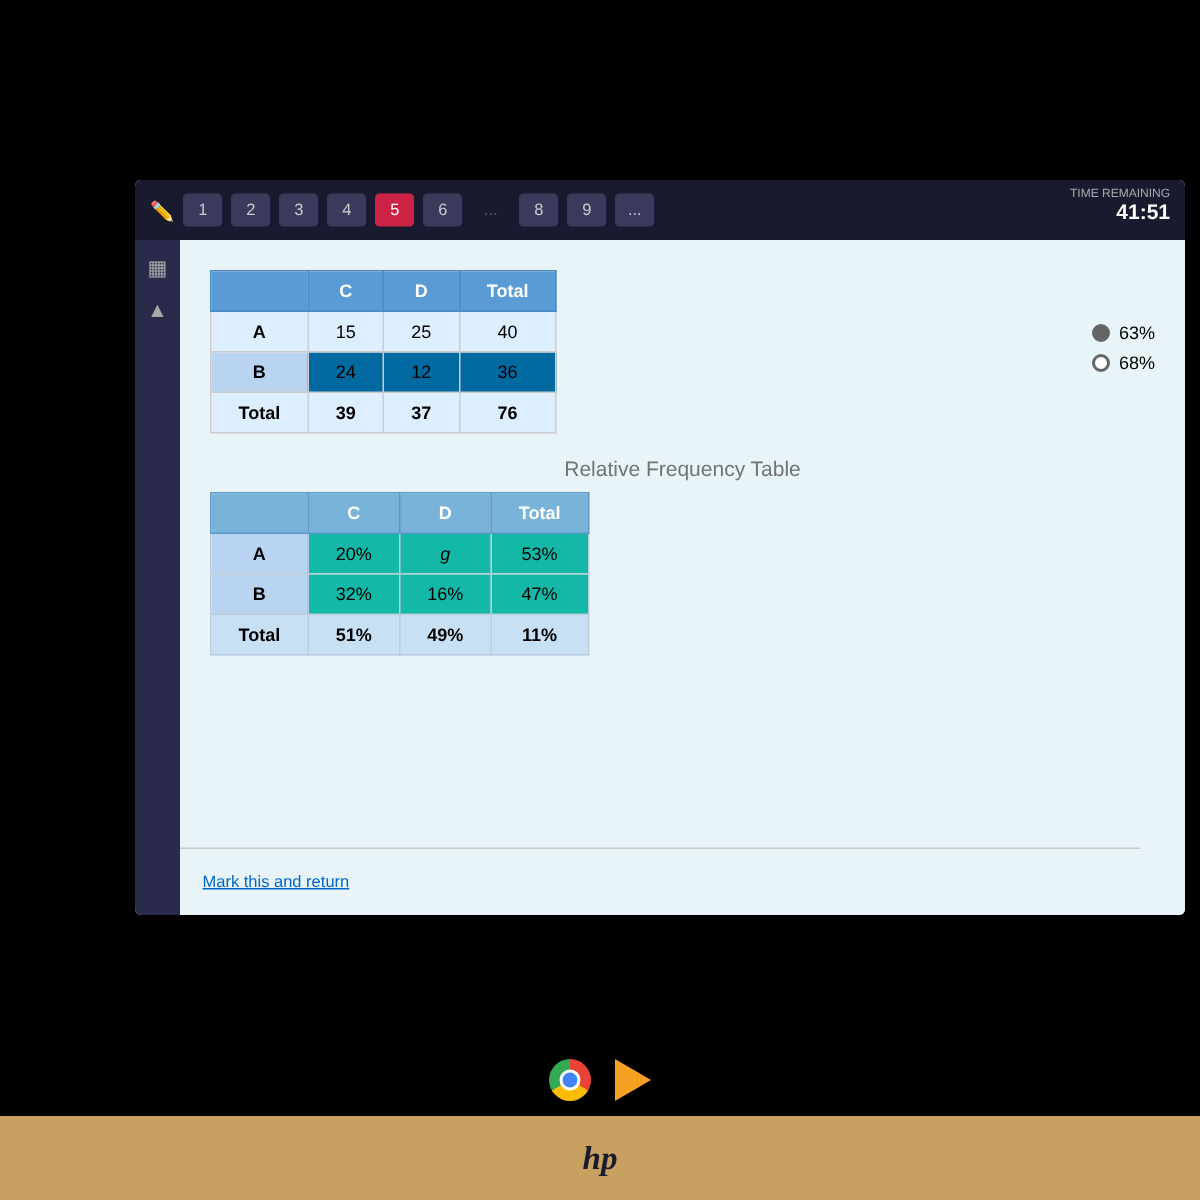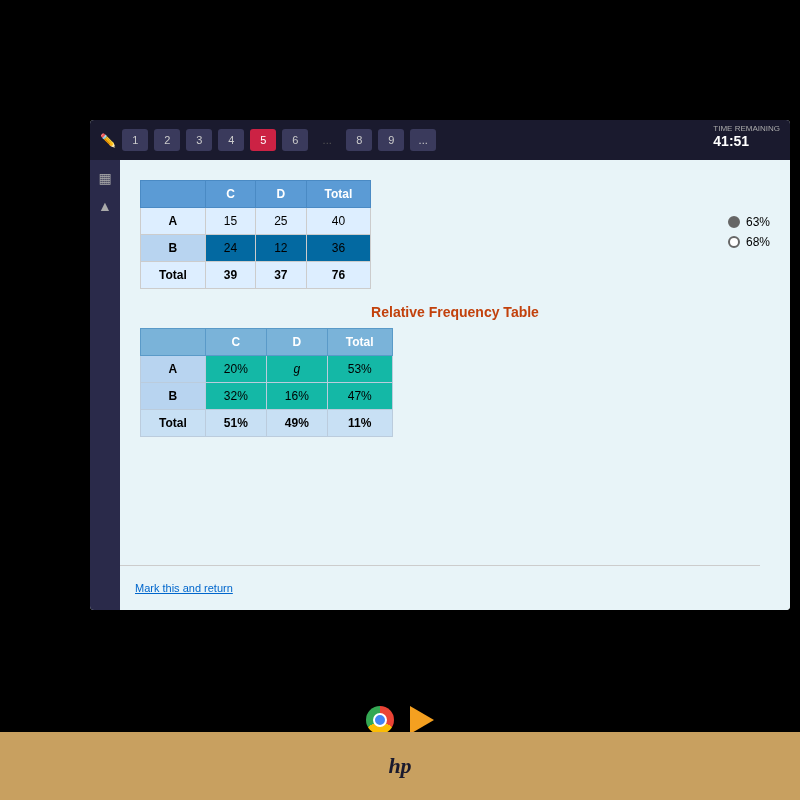--- a/index.html
+++ b/index.html
@@ -58,21 +58,21 @@
       background: #cc2244;
       color: white;
     }
 
     .timer {
       position: absolute;
       right: 10px;
       top: 4px;
       color: white;
       font-size: 10px;
-      text-align: left;
+      text-align: right;
     }
 
     .timer-label {
       font-size: 8px;
       color: #aaa;
     }
 
     .timer-value {
       font-size: 14px;
       font-weight: bold;
@@ -180,24 +180,24 @@
     }
 
     .freq-table .total-row td {
       background: #c8e0f4;
       font-weight: bold;
     }
 
     
     .section-title {
       font-size: 14px;
-      font-weight: bold;
+      font-weight: normal;
       text-align: center;
       margin-bottom: 8px;
-      color: #c2410c;
+      color: #737373;
     }
 
     .rel-table {
       border-collapse: collapse;
       background: white;
     }
 
     .rel-table th {
       background: #7ab3d9;
       color: white;
@@ -330,21 +330,21 @@
       border-bottom: 14px solid transparent;
       border-left: 24px solid #f4a020;
     }
 
     
     .hp-bar {
       position: absolute;
       bottom: 0;
       left: 0;
       width: 800px;
-      height: 68px;
+      height: 56px;
       background: #c8a060;
       display: flex;
       align-items: center;
       justify-content: center;
     }
 
     .hp-logo {
       color: #1a1a2e;
       font-size: 22px;
       font-style: italic;

